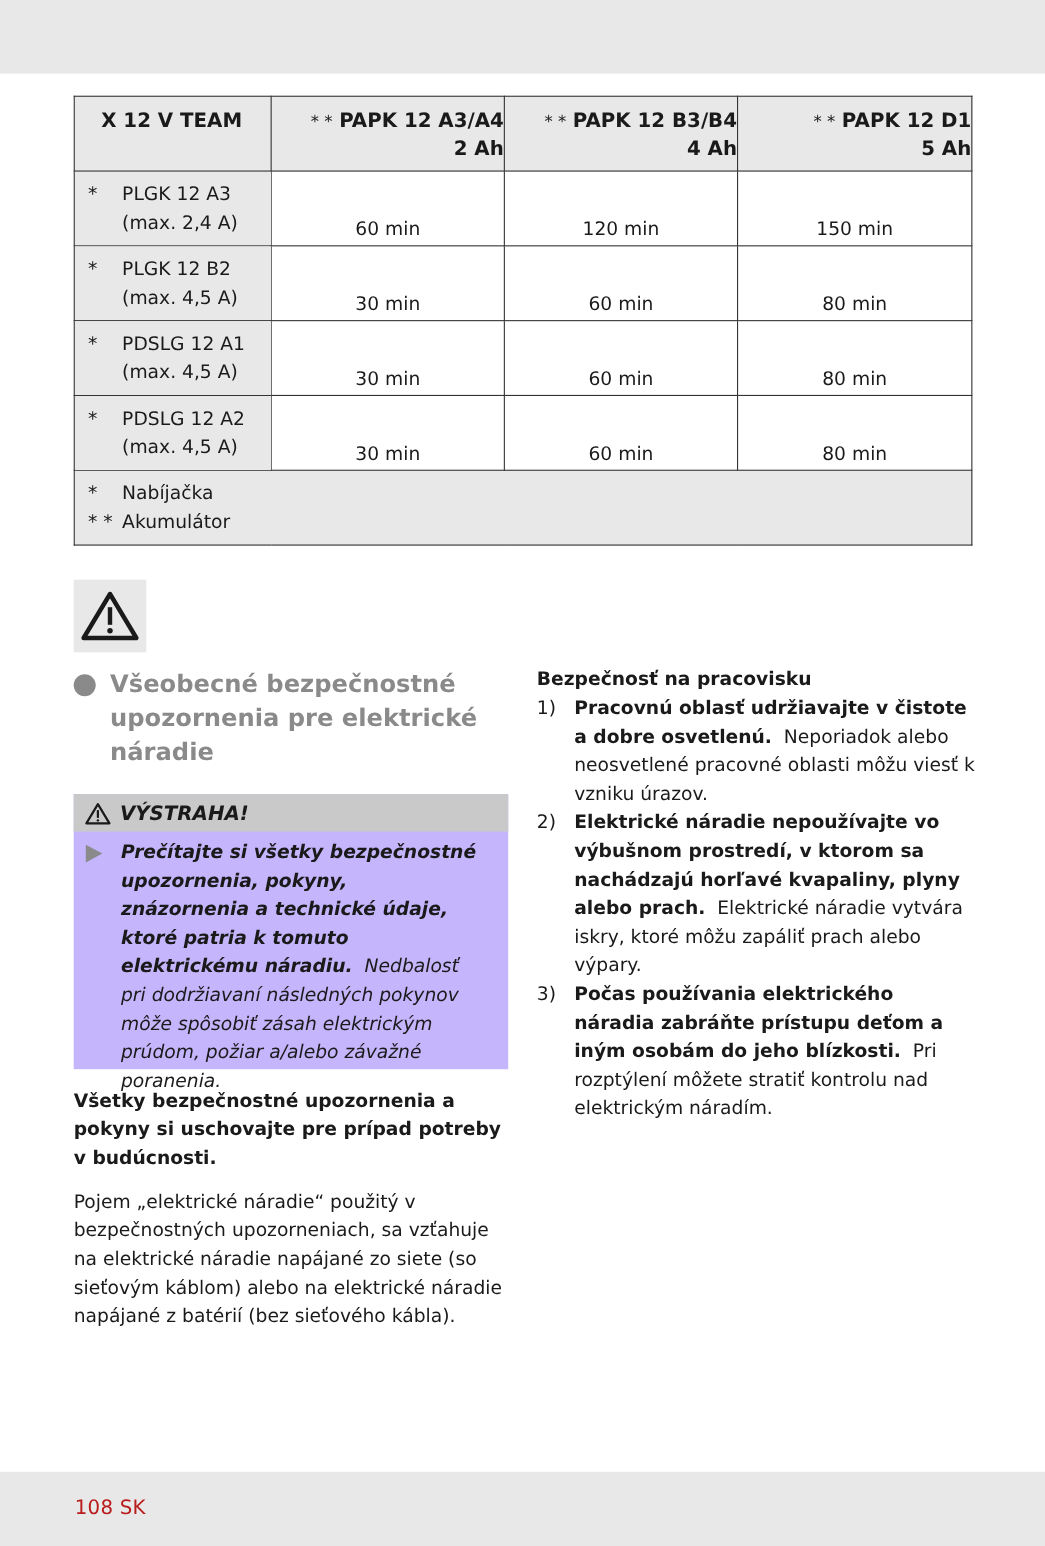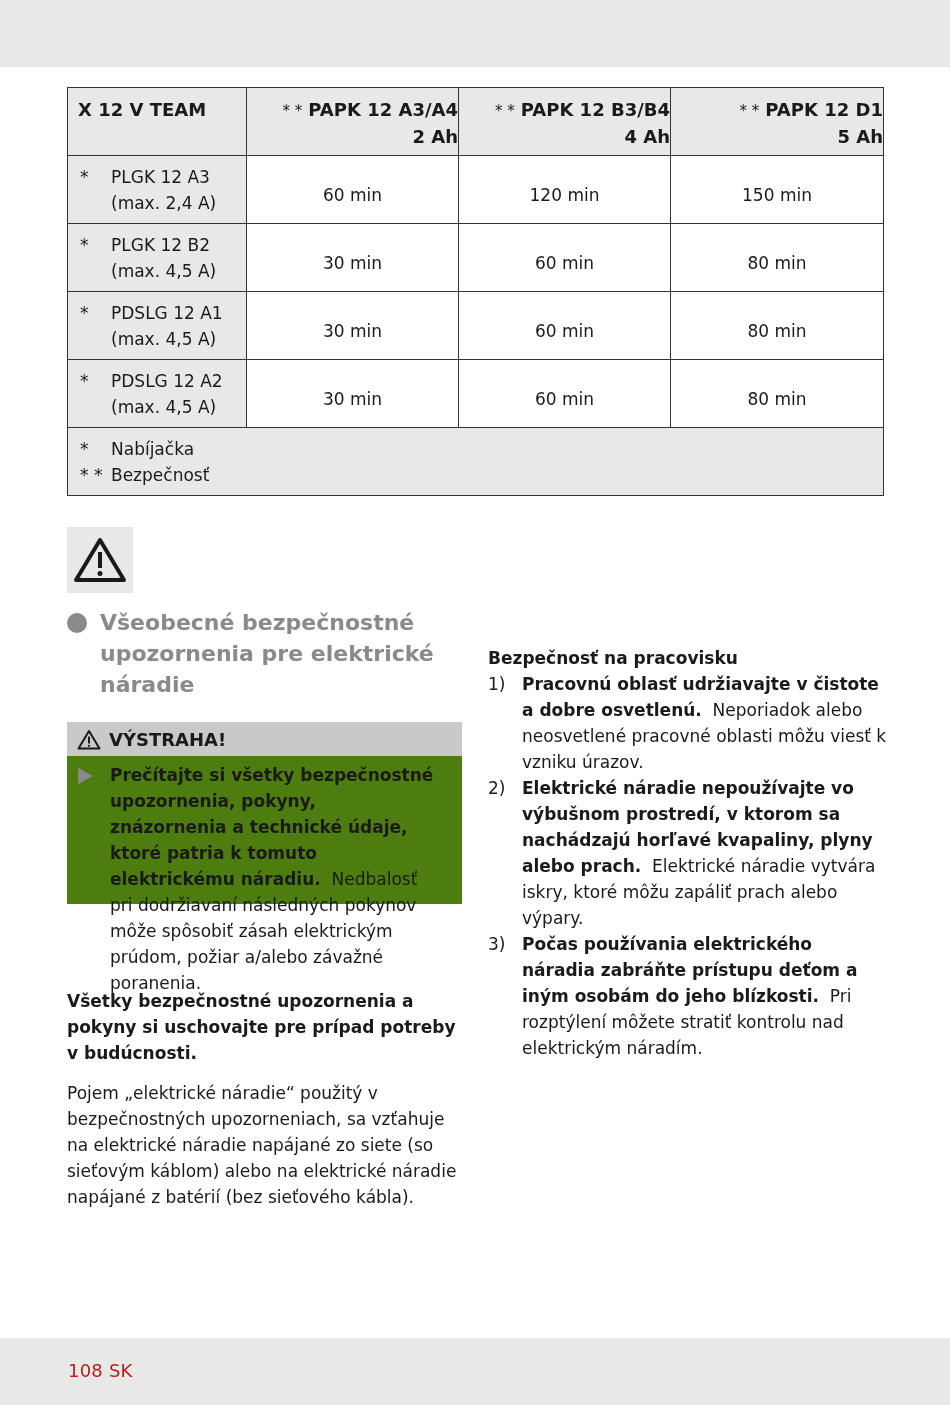--- a/index.html
+++ b/index.html
@@ -7,52 +7,52 @@
   body { position: relative; font-family: "DejaVu Sans", sans-serif; color: #1a1a1a; }
 
   .top-band { position: absolute; left: 0; top: 0; width: 950px; height: 67px; background: #e8e8e8; }
   .bottom-band { position: absolute; left: 0; top: 1338px; width: 950px; height: 67px; background: #e8e8e8; }
   .page-number { position: absolute; left: 68px; top: 1360px; font-size: 18px; color: #b91c1c; letter-spacing: 0.2px; }
 
   
   .charge-table { position: absolute; left: 67px; top: 87px; width: 816px; border-collapse: collapse; table-layout: fixed; }
   .charge-table td, .charge-table th { border: 1.5px solid #333; }
   .charge-table th { background: #e8e8e8; font-weight: bold; font-size: 18px; height: 68px; vertical-align: top; padding-top: 9px; line-height: 26px; }
-  .charge-table th.first { text-align: left; padding-left: 10px; }
+  .charge-table th.first { text-align: left; padding-left: 24px; }
   .charge-table th.batt { text-align: right; }
   .charge-table th .star { font-weight: normal; font-size: 15px; margin-right: 6px; }
   .charge-table td { height: 68px; font-size: 17px; }
   .charge-table td.charger { background: #e8e8e8; vertical-align: top; padding-top: 8px; line-height: 26px; position: relative; padding-left: 43px; }
   .charge-table td.charger .star { position: absolute; left: 12px; top: 8px; }
-  .charge-table td.val { background: #fff; text-align: center; vertical-align: bottom; padding-bottom: 18px; margin-top: 20px; }
+  .charge-table td.val { background: #fff; text-align: center; vertical-align: bottom; padding-bottom: 4px; margin-top: 20px; }
   .charge-table td.legend { background: #e8e8e8; height: 68px; vertical-align: top; padding-top: 8px; line-height: 26px; font-size: 17px; }
   .legend-row { position: relative; padding-left: 43px; }
   .legend-row .star { position: absolute; left: 12px; }
 
   
   .warn-box { position: absolute; left: 67px; top: 527px; width: 66px; height: 66px; background: #e8e8e8; display: flex; align-items: center; justify-content: center; }
   .main-title { position: absolute; left: 148px; top: 528px; font-size: 27px; font-weight: bold; line-height: 32px; color: #1a1a1a; }
 
   
   .sub-heading { position: absolute; left: 67px; top: 607px; width: 390px; }
   .sub-heading .dot { position: absolute; left: 0; top: 6px; width: 20px; height: 20px; border-radius: 50%; background: #8a8a8a; }
   .sub-heading .text { position: absolute; left: 33px; top: 0; width: 360px; font-size: 22px; font-weight: bold; color: #8a8a8a; line-height: 31px; }
 
-  .warning-panel { position: absolute; left: 67px; top: 722px; width: 395px; height: 182px; background: #4d7c0f; }
+  .warning-panel { position: absolute; left: 67px; top: 722px; width: 395px; height: 250px; background: #c4b5fd; font-style: italic; }
   .warning-head { height: 34px; background: #c9c9c9; display: flex; align-items: center; padding-left: 10px; font-size: 18px; font-weight: bold; }
   .warning-head svg { margin-right: 8px; }
   .warning-body { position: relative; padding: 6px 26px 0 43px; font-size: 17px; line-height: 26px; }
   .warning-body .arrow { position: absolute; left: 11px; top: 12px; width: 0; height: 0; border-left: 15px solid #8a8a8a; border-top: 8px solid transparent; border-bottom: 8px solid transparent; }
   .warning-body b { font-weight: bold; }
 
   .keep-note { position: absolute; left: 67px; top: 988px; width: 390px; font-size: 17px; font-weight: bold; line-height: 26px; }
   .intro-para { position: absolute; left: 67px; top: 1080px; width: 390px; font-size: 17px; line-height: 26px; }
 
   
-  .right-col { position: absolute; left: 488px; top: 605px; width: 400px; margin-top: 40px; }
+  .right-col { position: absolute; left: 488px; top: 605px; width: 400px; }
   .section-title { font-size: 17px; font-weight: bold; line-height: 26px; }
   .num-item { position: relative; padding-left: 34px; font-size: 17px; line-height: 26px; }
   .num-item .num { position: absolute; left: 0; top: 0; }
   .num-item b { font-weight: bold; }
 </style>
 </head>
 <body>
 
 <div class="top-band"></div>
 
@@ -115,21 +115,21 @@
           <div>PDSLG 12 A2</div>
           <div>(max. 4,5 A)</div>
         </td>
     <td class="val">30 min</td>
     <td class="val">60 min</td>
     <td class="val">80 min</td>
   </tr>
   <tr>
     <td class="legend" colspan="4">
       <div class="legend-row"><span class="star">*</span><span>Nabíjačka</span></div>
-      <div class="legend-row"><span class="star">* *</span><span>Bezpečnosť</span></div>
+      <div class="legend-row"><span class="star">* *</span><span>Akumulátor</span></div>
     </td>
   </tr>
 </tbody>
   </table>
 
 <div class="warn-box">
   <svg width="54" height="48" viewBox="0 0 54 48">
     <path d="M27 4 L51 44 L3 44 Z" fill="none" stroke="#1a1a1a" stroke-width="4" stroke-linejoin="round"></path>
     <rect x="25" y="16" width="4" height="16" fill="#1a1a1a"></rect>
     <circle cx="27" cy="37.5" r="2.5" fill="#1a1a1a"></circle>

